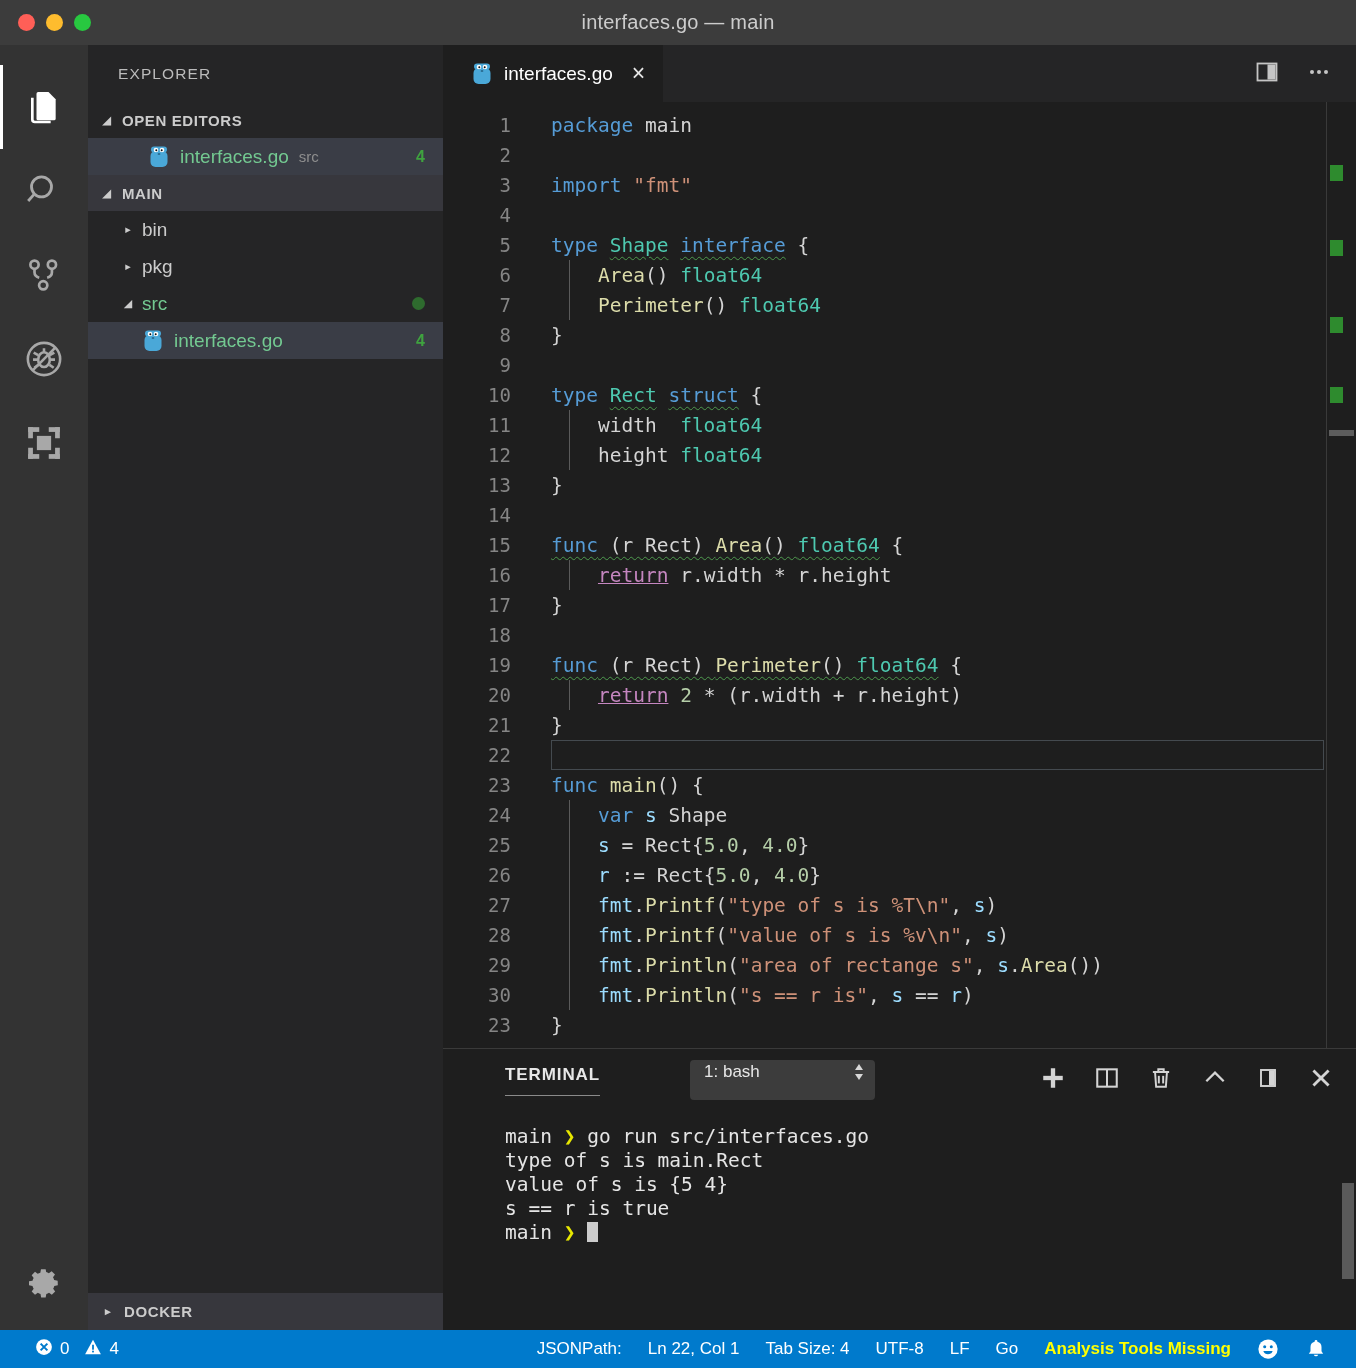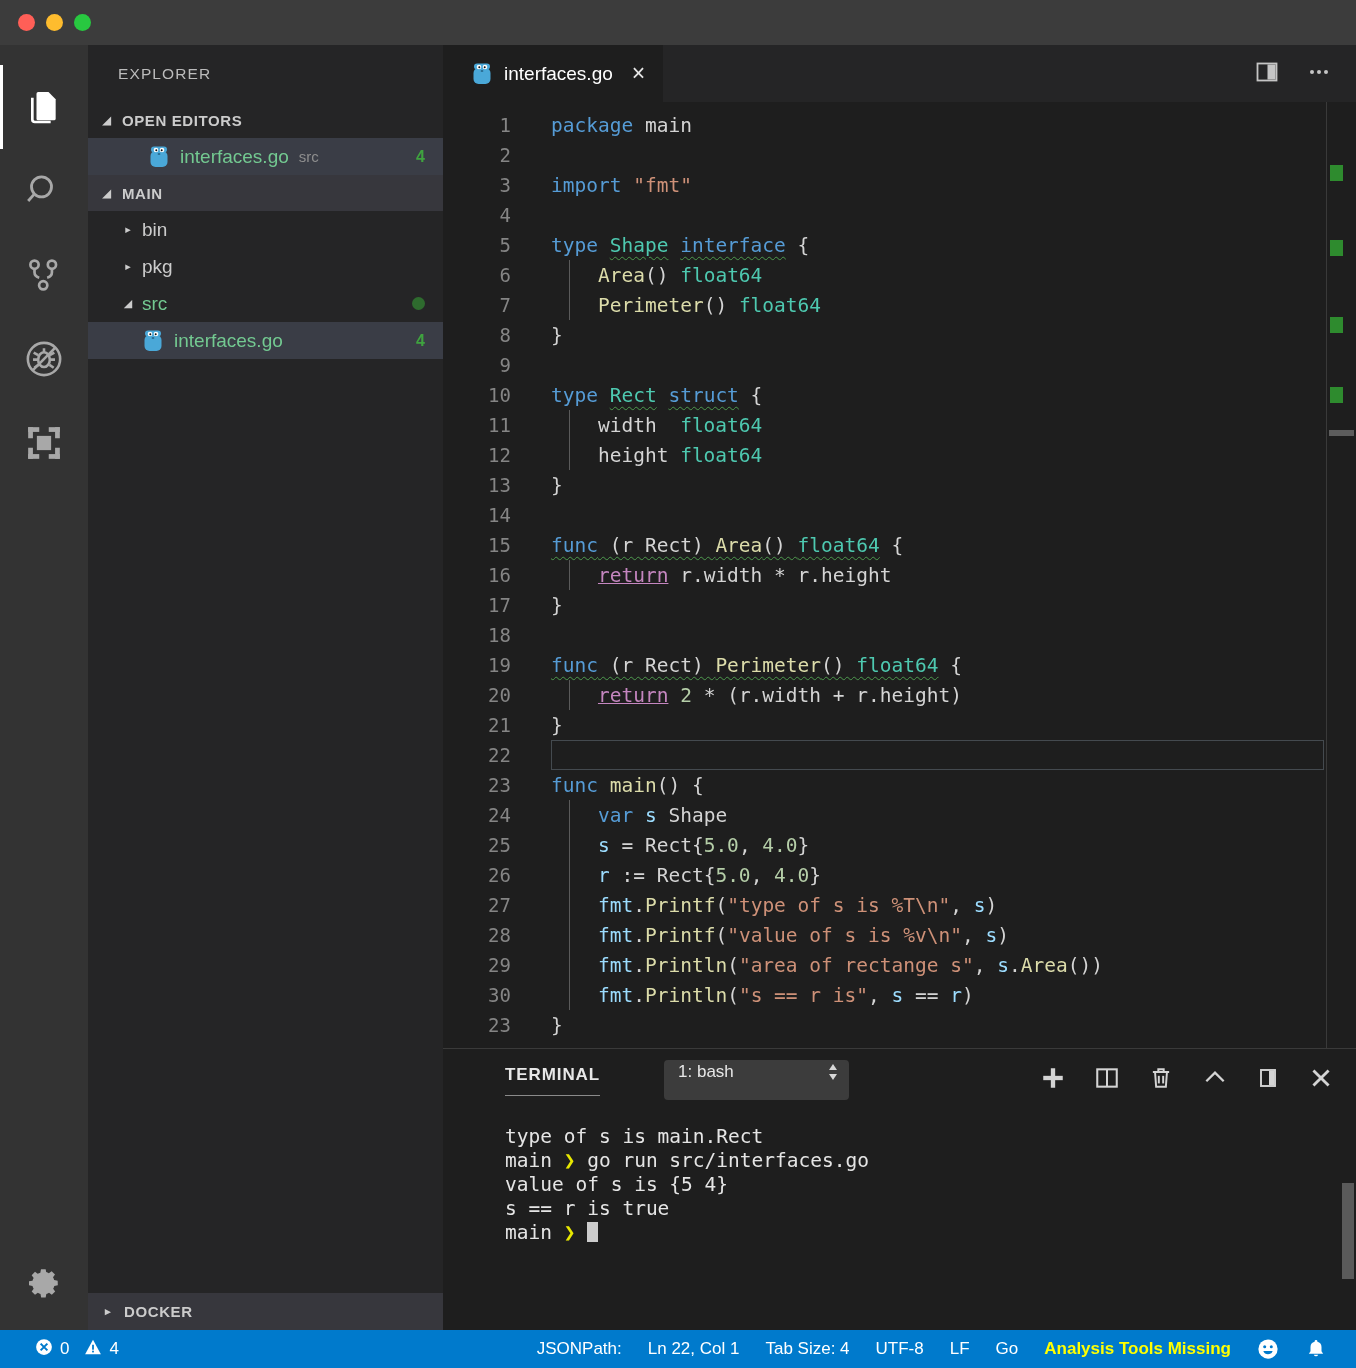--- a/index.html
+++ b/index.html
@@ -125,21 +125,21 @@
 
   
   .panel { flex: 0 0 282px; background: #1e1e1e; border-top: 1px solid #3a3a3a; display: flex; flex-direction: column; }
   .panel-header { height: 62px; display: flex; align-items: center; padding: 0 22px 0 62px; gap: 32px; }
   .panel-tab {
     color: #e7e7e7; font-size: 17px; letter-spacing: .9px; font-weight: bold;
     position: relative; padding-bottom: 16px; padding-top: 6px;
   }
   .panel-tab::after { content: ""; position: absolute; left: 0; right: 0; bottom: 5px; height: 1px; background: #8a8a8a; }
   .panel-select {
-    margin-left: 32px; width: 185px; height: 40px; background: #3c3c3c; border-radius: 4px;
+    margin-left: 58px; width: 185px; height: 40px; background: #3c3c3c; border-radius: 4px;
     display: flex; align-items: center; padding: 0 10px 16px 14px; color: #e7e7e7; font-size: 17px;
   }
   .spinner { margin-left: auto; display: flex; flex-direction: column; gap: 3px; line-height: 0; }
   .panel-actions { margin-left: auto; display: flex; align-items: center; gap: 28px; }
   .term-body {
     flex: 1 1 auto; padding: 14px 0 0 62px; position: relative; overflow: hidden;
     font-family: "DejaVu Sans Mono", monospace; font-size: 19.5px; color: #e5e5e5; line-height: 24px;
   }
   .term-line { white-space: pre; height: 24px; }
   .term-prompt { color: #e5e5e5; }
@@ -161,20 +161,21 @@
 <body>
 
 <div class="window">
 
   <div class="titlebar">
     <div class="traffic">
       <div class="dot red"></div>
       <div class="dot yellow"></div>
       <div class="dot green"></div>
     </div>
+    <div class="title-text">interfaces.go — main</div>
   </div>
 
   <div class="bodyrow">
 
     <div class="activitybar">
       <div class="act-item active">
         <span>
           <svg width="40" height="42" viewBox="0 0 24 24" fill="none" stroke="#ffffff" stroke-width="1.5">
             <path d="M8.5 3h6.2l4.3 4.3V19a1 1 0 0 1-1 1H8.5a1 1 0 0 1-1-1V4a1 1 0 0 1 1-1z" fill="#ffffff" stroke="none"></path>
             <path d="M5 6.5v13A1.5 1.5 0 0 0 6.5 21H16" stroke="#ffffff" stroke-width="1.6" fill="none"></path>
@@ -439,22 +440,22 @@
             <span>
               <svg width="26" height="26" viewBox="0 0 24 24" stroke="#d4d4d4" stroke-width="2.6">
                 <line x1="5" y1="5" x2="19" y2="19"></line>
                   <line x1="19" y1="5" x2="5" y2="19"></line>
               </svg>
             </span>
           </div>
         </div>
         <div class="term-body" id="term-body">
           <div class="term-scrollthumb"></div>
-        <div class="term-line"><span>type of s is main.Rect</span></div>
-            <div class="term-line"><span class="term-prompt">main </span><span class="term-arrow">❯</span><span> go run src/interfaces.go</span></div>
+        <div class="term-line"><span class="term-prompt">main </span><span class="term-arrow">❯</span><span> go run src/interfaces.go</span></div>
+            <div class="term-line"><span>type of s is main.Rect</span></div>
             <div class="term-line"><span>value of s is {5 4}</span></div>
             <div class="term-line"><span>s == r is true</span></div>
             <div class="term-line"><span class="term-prompt">main </span><span class="term-arrow">❯</span><span> </span><span class="term-cursor"></span></div>
           </div>
       </div>
 
     </div>
   </div>
 
   <div class="statusbar">

